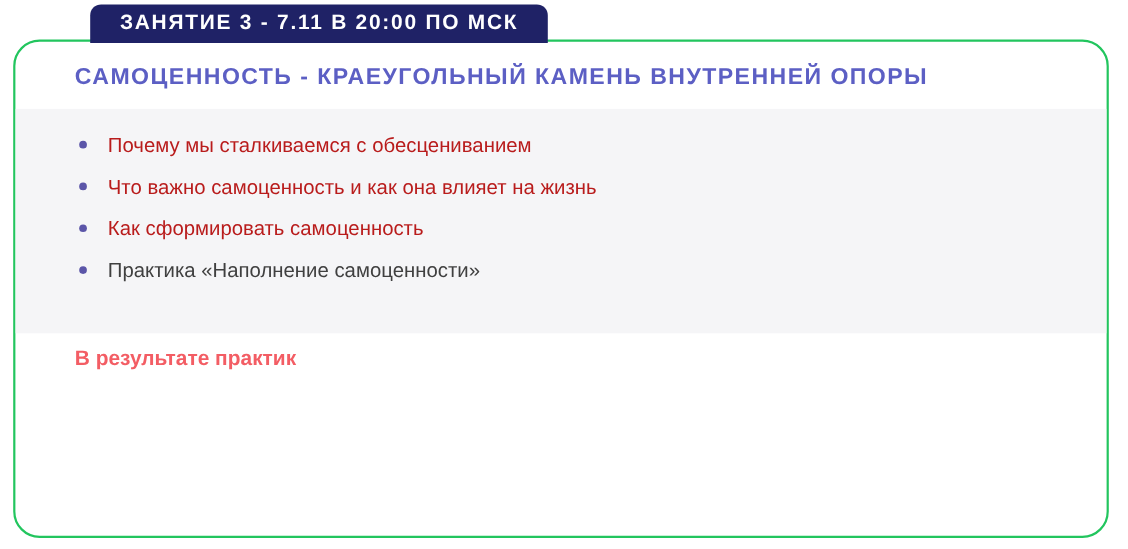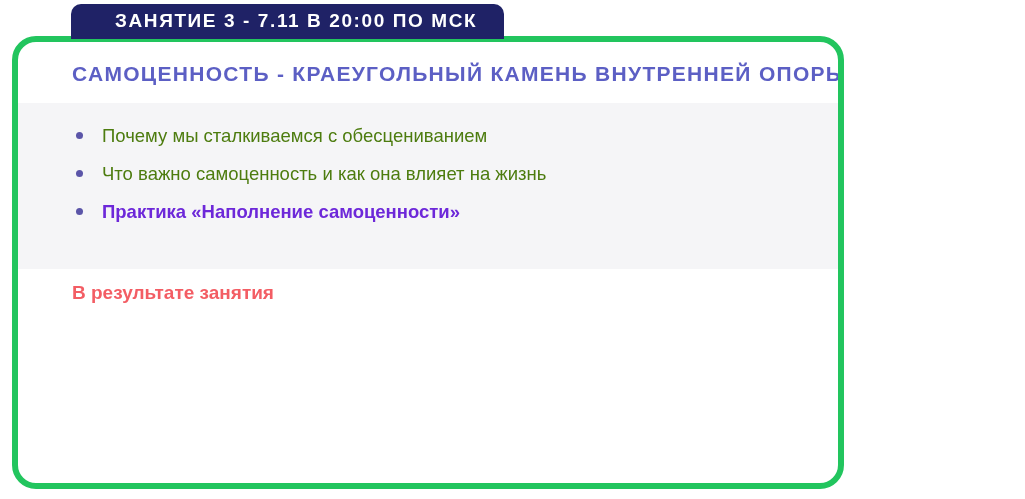--- a/index.html
+++ b/index.html
@@ -9,42 +9,42 @@
     background: #ffffff;
     font-family: "Liberation Sans", "DejaVu Sans", sans-serif;
     position: relative;
     overflow: hidden;
   }
   .stage { position: absolute; inset: 0; }
 
   
   .badge {
     position: absolute;
-    left: 71px;
+    left: 82px;
     top: 4px;
     z-index: 2;
     background: #1f2266;
     color: #ffffff;
     font-size: 19px;
     font-weight: 700;
     letter-spacing: 1.6px;
-    padding: 6px 27px 7px 44px;
+    padding: 6px 27px 7px 27px;
     border-radius: 10px 10px 0 0;
     white-space: nowrap;
   }
 
   
   .card {
     position: absolute;
     left: 12px;
     top: 36px;
-    width: 832px;
+    width: 996px;
     height: 453px;
     background: #ffffff;
-    border: 6px solid #22c55e;
+    border: 2px solid #22c55e;
     border-radius: 24px;
     overflow: hidden;
   }
 
   .card-title {
     padding: 20px 54px 17px 54px;
     color: #5c5fc4;
     font-size: 21px;
     font-weight: 600;
     letter-spacing: 1.3px;
@@ -54,39 +54,39 @@
   .topics-section {
     background: #f5f5f7;
     padding: 22px 54px 46px 54px;
   }
   ul.topics {
     list-style: none;
     padding-left: 30px;
   }
   ul.topics li {
     position: relative;
-    color: #4d7c0f;
+    color: #b91c1c;
     font-size: 18.5px;
     line-height: 22px;
     margin-bottom: 16px;
   }
   ul.topics li:last-child { margin-bottom: 0; }
   ul.topics li::before {
     content: "";
     position: absolute;
     left: -26px;
     top: 7px;
     width: 7px;
     height: 7px;
     border-radius: 50%;
     background: #5b55a8;
   }
   ul.topics li.highlight {
-    color: #6d28d9;
-    font-weight: 700;
+    color: #404040;
+    font-weight: 400;
   }
 
   .result-section {
     padding: 13px 54px 0 54px;
   }
   .result-heading {
     color: #f35d64;
     font-size: 19px;
     font-weight: 700;
     margin-bottom: 7px;
@@ -106,22 +106,23 @@
   <div class="badge">ЗАНЯТИЕ 3 - 7.11 В 20:00 ПО МСК</div>
 
   <div class="card">
 
     <div class="card-title">САМОЦЕННОСТЬ - КРАЕУГОЛЬНЫЙ КАМЕНЬ ВНУТРЕННЕЙ ОПОРЫ</div>
 
     <div class="topics-section">
       <ul class="topics">
           <li>Почему мы сталкиваемся с обесцениванием</li>
           <li>Что важно самоценность и как она влияет на жизнь</li>
+          <li>Как сформировать самоценность</li>
           <li class="highlight">Практика «Наполнение самоценности»</li>
         </ul>
     </div>
 
     <div class="result-section">
-      <div class="result-heading">В результате занятия</div>
+      <div class="result-heading">В результате практик</div>
     </div>
 
   </div>
 </div>
 
 </body></html>

